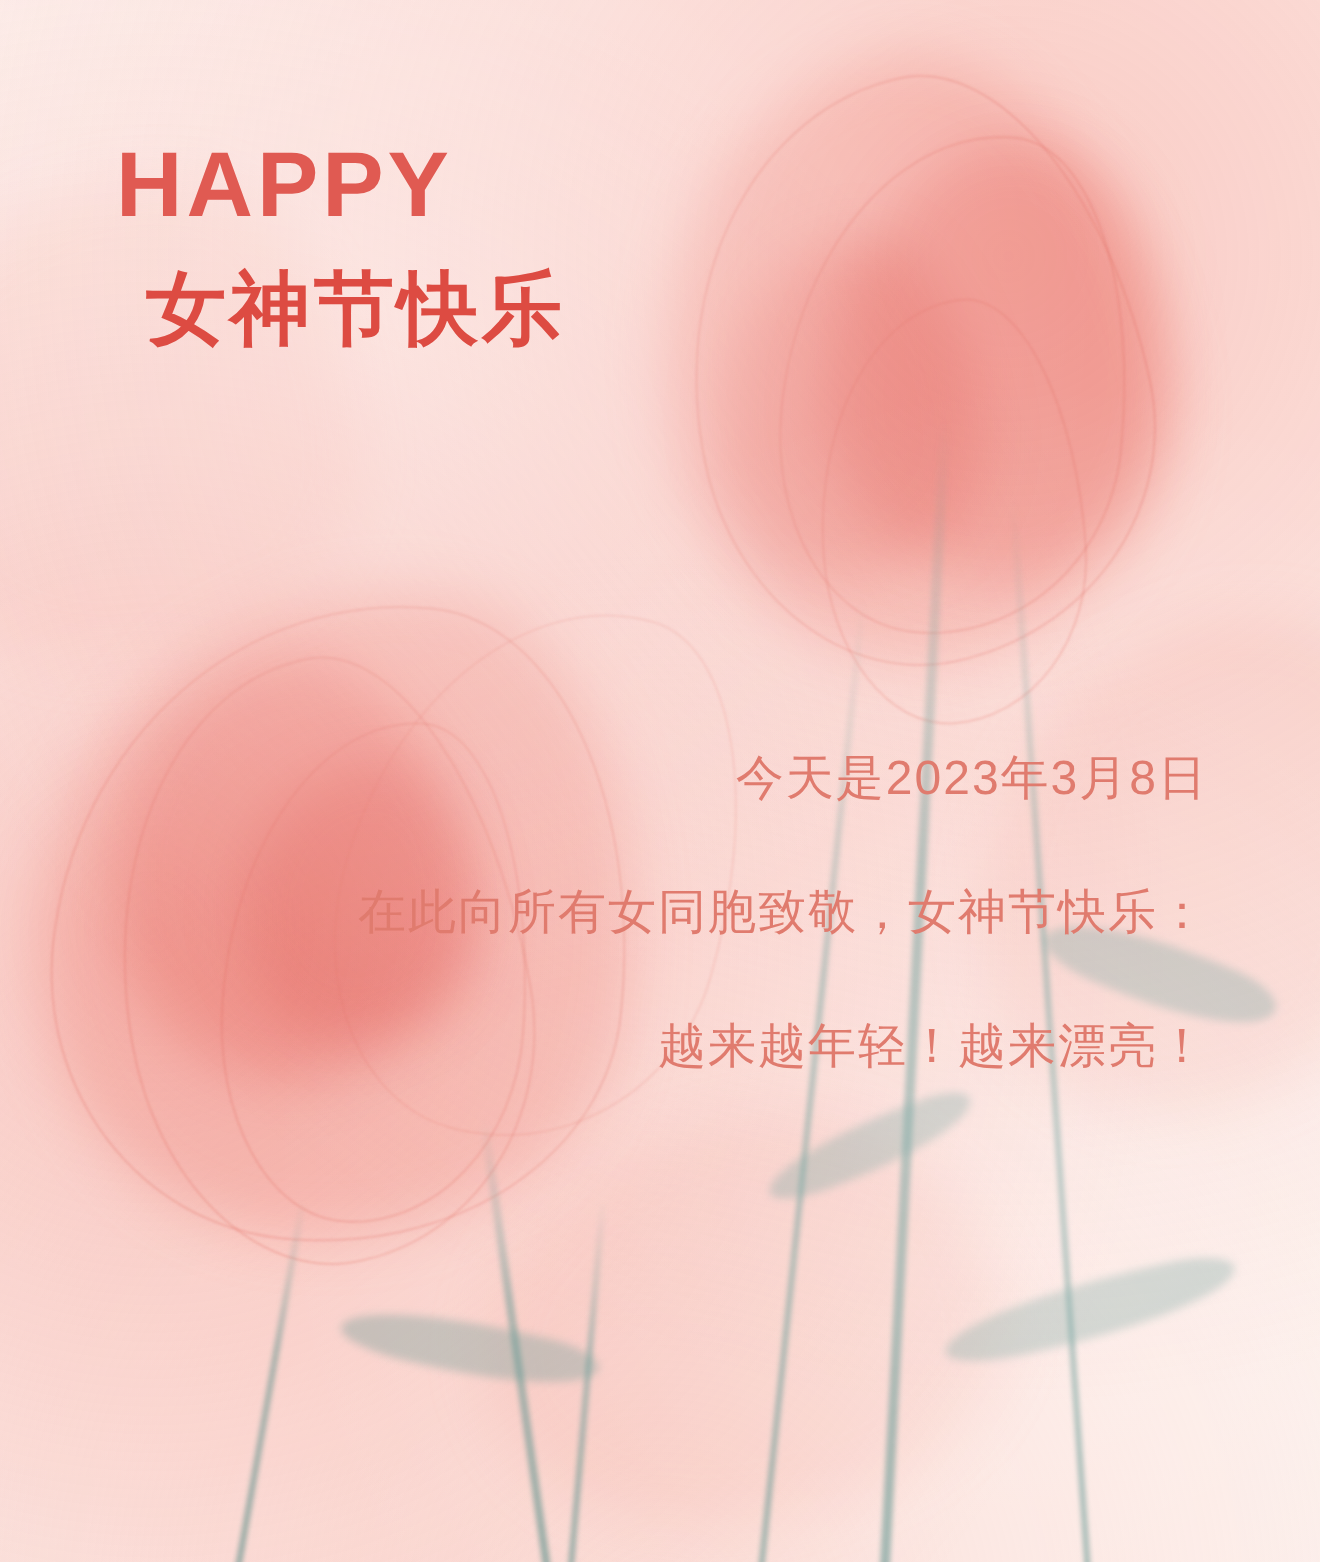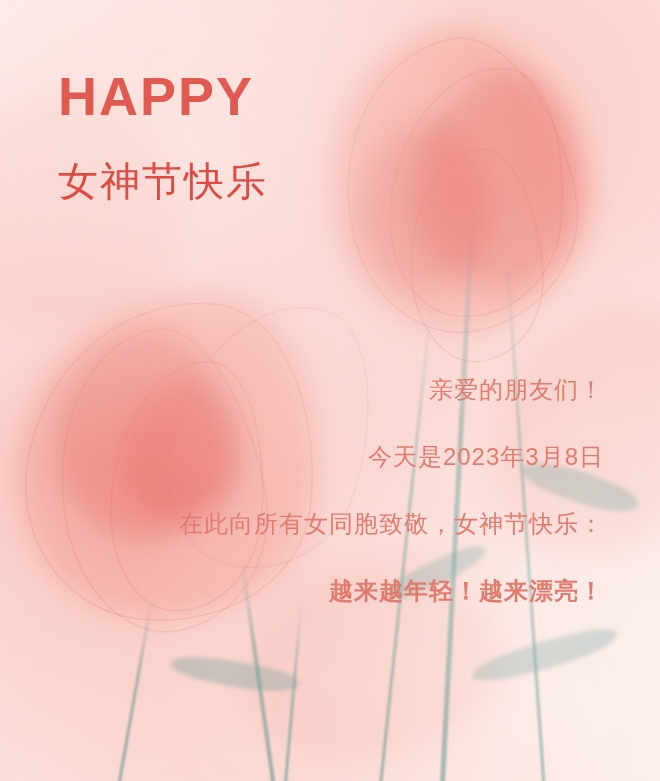--- a/index.html
+++ b/index.html
@@ -111,59 +111,59 @@
     position: relative;
     width: 100%;
     height: 100%;
   }
   .headline-block {
     position: absolute;
     left: 58px;
     top: 68px;
   }
   .happy {
-    font-size: 54px;
+    font-size: 46px;
     font-weight: bold;
     letter-spacing: 2px;
     color: #e05a52;
     line-height: 1.05;
-    margin: 0 0 32px 0;
+    margin: 0 0 0 0;
   }
   .womens {
     font-size: 36px;
     font-weight: bold;
     letter-spacing: 1px;
     color: #e76a62;
     line-height: 1.1;
     margin: 0 0 10px 0;
   }
   .cn-title {
     font-size: 40px;
-    font-weight: normal;
+    font-weight: bold;
     letter-spacing: 2px;
     color: #dd4b42;
     line-height: 1.2;
-    margin: 0;
+    margin: 15px;
   }
 
   .message {
     position: absolute;
     right: 56px;
     top: 378px;
     text-align: right;
     color: #e07b6e;
     font-size: 24px;
     line-height: 1.0;
   }
   .msg-line {
     margin: 0 0 43px 0;
     white-space: nowrap;
     letter-spacing: 1px;
   }
-  .msg-line:last-child { margin-bottom: 0; font-weight: bold; }
+  .msg-line:last-child { margin-bottom: 0; }
 </style>
 </head>
 <body>
 
 <div class="poster">
 
   <div class="bg-layer">
     <div class="wash wash-a"></div>
 
     <div class="petal p9"></div>
@@ -200,20 +200,19 @@
   </div>
 
   <div class="content">
 
     <div class="headline-block">
       <div class="happy">HAPPY</div>
       <div class="cn-title">女神节快乐</div>
     </div>
 
     <div class="message">
-      <p class="msg-line">亲爱的朋友们！</p>
       <p class="msg-line">今天是2023年3月8日</p>
       <p class="msg-line">在此向所有女同胞致敬，女神节快乐：</p>
       <p class="msg-line">越来越年轻！越来漂亮！</p>
     </div>
 
   </div>
 </div>
 
 </body></html>

